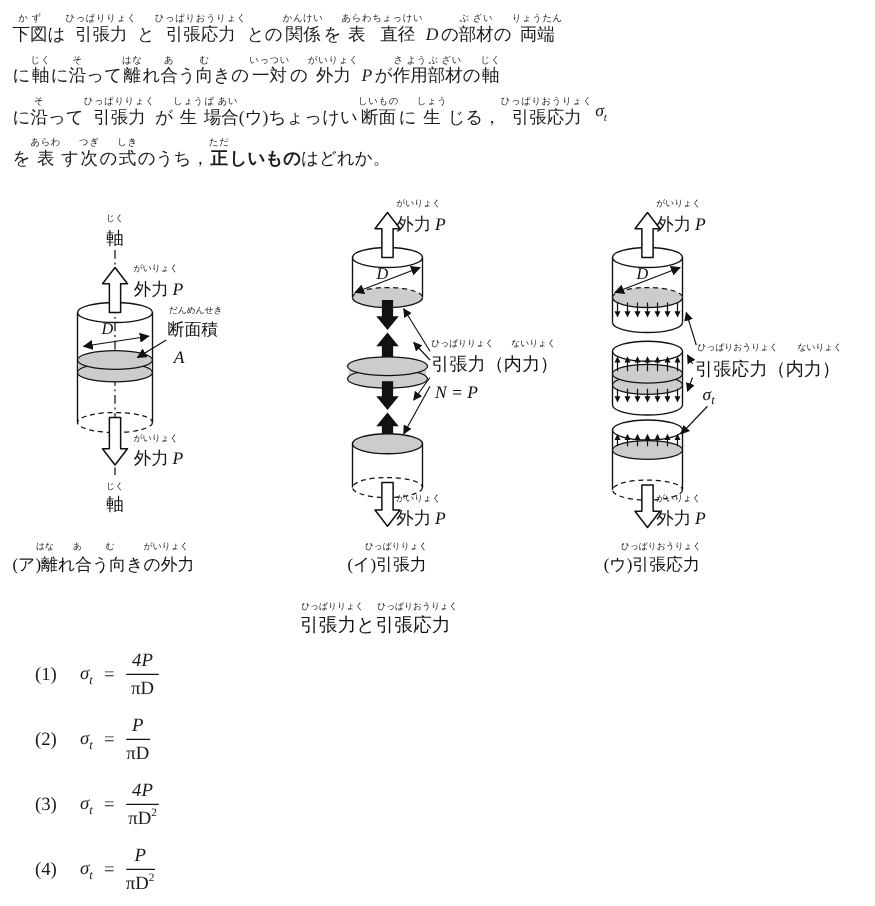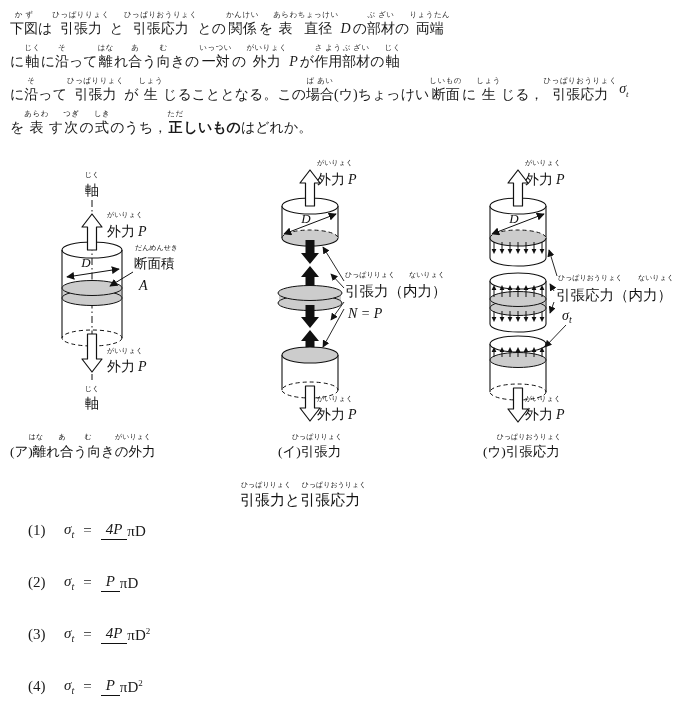--- a/index.html
+++ b/index.html
@@ -18,21 +18,21 @@
   .seg.bold .rb{font-weight:bold;}
   .seg.math .rb{font-style:italic;padding:0 2px;}
   .rb sub{font-size:9px;font-style:italic;}
   svg text{fill:#111;font-family:"Liberation Serif","DejaVu Serif",serif;}
   .fsvg{position:absolute;left:0;top:150px;}
   .option{position:absolute;left:28px;display:flex;align-items:center;font-size:15px;}
   .opt-no{width:26px;}
   .lhs{margin-left:10px;font-style:italic;}
   .lhs sub{font-size:10px;font-style:italic;}
   .eq{margin:0 9px;}
-  .frac{display:inline-flex;flex-direction:row;align-items:center;line-height:1.15;}
+  .frac{display:inline-flex;flex-direction:column;align-items:center;line-height:1.15;}
   .fnum{border-bottom:1.2px solid #111;padding:0 5px 1px;text-align:center;align-self:stretch;font-style:italic;}
   .fden{padding-top:1px;}
   .fden sup{font-size:9px;}
 </style>
 </head>
 <body>
 
 <div class="problem">
   <div class="lines">
     <div class="tline">
@@ -176,23 +176,20 @@
         <span class="seg">
           <span class="rt">ひっぱりりょく</span>
           <span class="rb">引張力</span>
         </span>
         <span class="seg">
           <span class="rb">が</span>
         </span>
         <span class="seg">
           <span class="rt">しょう</span>
           <span class="rb">生</span>
-        </span>
-        <span class="seg">
-          <span class="rb">じることとなる。この</span>
         </span>
         <span class="seg">
           <span class="rt">ば あい</span>
           <span class="rb">場合</span>
         </span>
         <span class="seg">
           <span class="rb">(ウ)ちょっけい</span>
         </span>
         <span class="seg">
           <span class="rt">しいもの</span>

